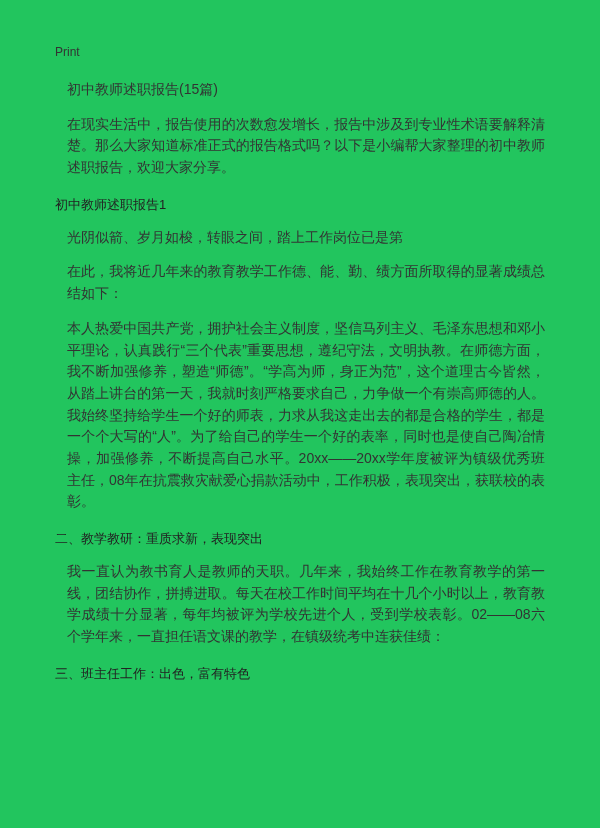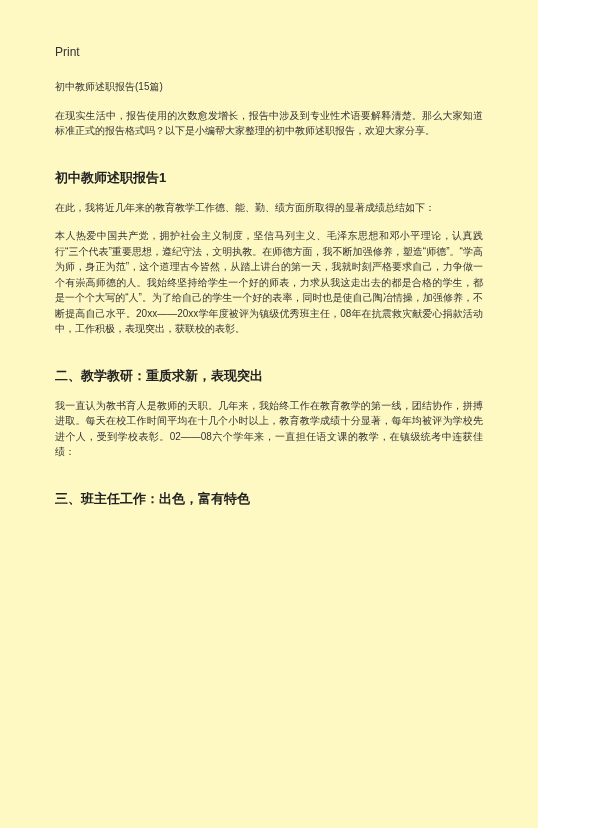--- a/index.html
+++ b/index.html
@@ -2,24 +2,24 @@
 <html><head>
 <meta charset="utf-8">
 <style>
   html, body {
     margin: 0;
     padding: 0;
     background: #ffffff;
   }
   .page {
     position: relative;
-    width: 538px;
+    width: 600px;
     height: 828px;
     box-sizing: border-box;
-    background: #fef9c3;
+    background: #22c55e;
     padding: 42px 55px 30px 55px;
     font-family: "Liberation Sans", "DejaVu Sans", sans-serif;
     color: #333333;
     overflow: hidden;
   }
   .print-label {
     font-size: 12px;
     color: #333333;
     margin: 0 0 20px 0;
     cursor: pointer;
@@ -27,48 +27,49 @@
   }
   .doc-title {
     text-align: center;
     font-size: 17px;
     font-weight: bold;
     color: #222222;
     margin: 6px 0 24px 0;
     letter-spacing: 0.5px;
   }
   .block-p {
-    font-size: 10px;
+    font-size: 14px;
     line-height: 1.55;
     text-align: justify;
-    margin: 0 0 13px 0;
+    margin: 0 0 13px 12px;
     color: #333333;
     word-break: break-all;
   }
   .block-h {
     font-size: 13px;
-    font-weight: bold;
+    font-weight: normal;
     color: #222222;
-    margin: 30px 0 13px 0;
+    margin: 17px 0 13px 0;
   }
 </style>
 </head>
 <body>
 
 <div class="page">
 
   <span class="print-label">Print</span>
 
 
   <p class="block-p">初中教师述职报告(15篇)</p>
 
   <p class="block-p">在现实生活中，报告使用的次数愈发增长，报告中涉及到专业性术语要解释清楚。那么大家知道标准正式的报告格式吗？以下是小编帮大家整理的初中教师述职报告，欢迎大家分享。</p>
 
   <h2 class="block-h">初中教师述职报告1</h2>
 
+  <p class="block-p">光阴似箭、岁月如梭，转眼之间，踏上工作岗位已是第</p>
 
 
   <p class="block-p">在此，我将近几年来的教育教学工作德、能、勤、绩方面所取得的显著成绩总结如下：</p>
 
 
   <p class="block-p">本人热爱中国共产党，拥护社会主义制度，坚信马列主义、毛泽东思想和邓小平理论，认真践行“三个代表”重要思想，遵纪守法，文明执教。在师德方面，我不断加强修养，塑造“师德”。“学高为师，身正为范”，这个道理古今皆然，从踏上讲台的第一天，我就时刻严格要求自己，力争做一个有崇高师德的人。我始终坚持给学生一个好的师表，力求从我这走出去的都是合格的学生，都是一个个大写的“人”。为了给自己的学生一个好的表率，同时也是使自己陶冶情操，加强修养，不断提高自己水平。20xx——20xx学年度被评为镇级优秀班主任，08年在抗震救灾献爱心捐款活动中，工作积极，表现突出，获联校的表彰。</p>
 
   <h2 class="block-h">二、教学教研：重质求新，表现突出</h2>
 
   <p class="block-p">我一直认为教书育人是教师的天职。几年来，我始终工作在教育教学的第一线，团结协作，拼搏进取。每天在校工作时间平均在十几个小时以上，教育教学成绩十分显著，每年均被评为学校先进个人，受到学校表彰。02——08六个学年来，一直担任语文课的教学，在镇级统考中连获佳绩：</p>

